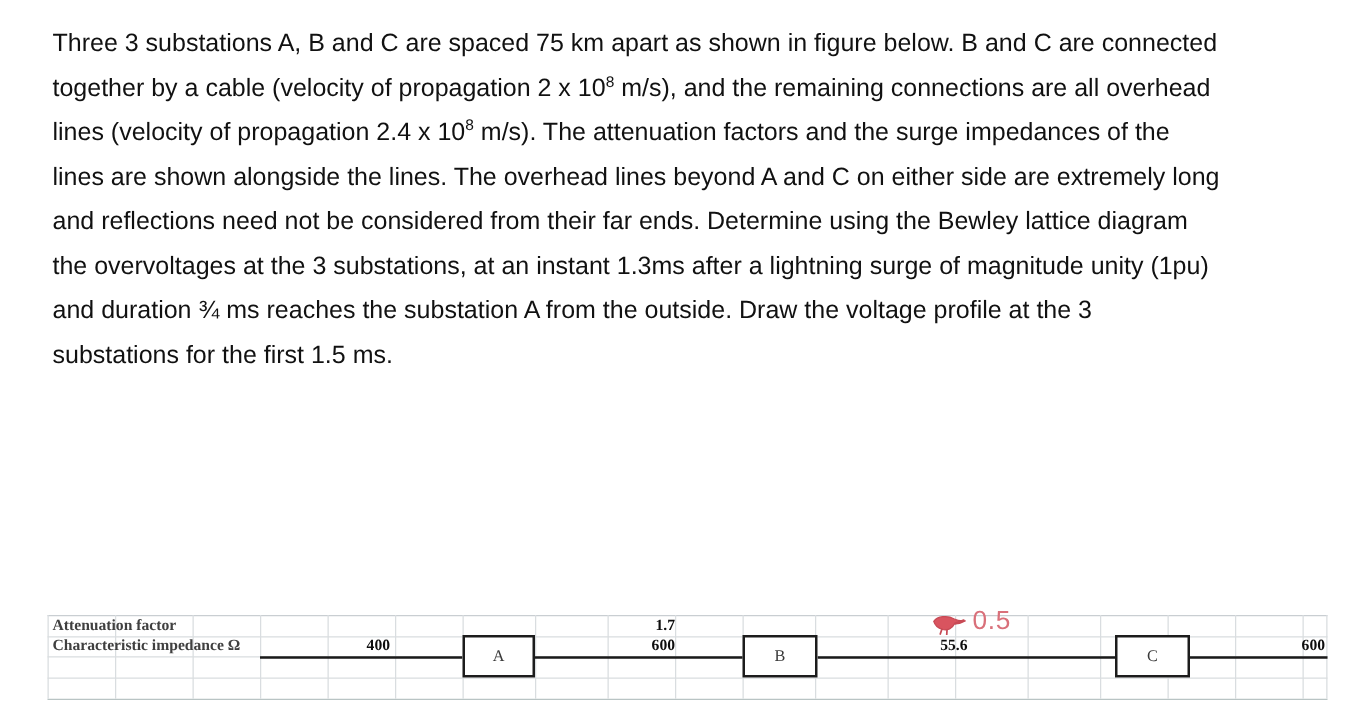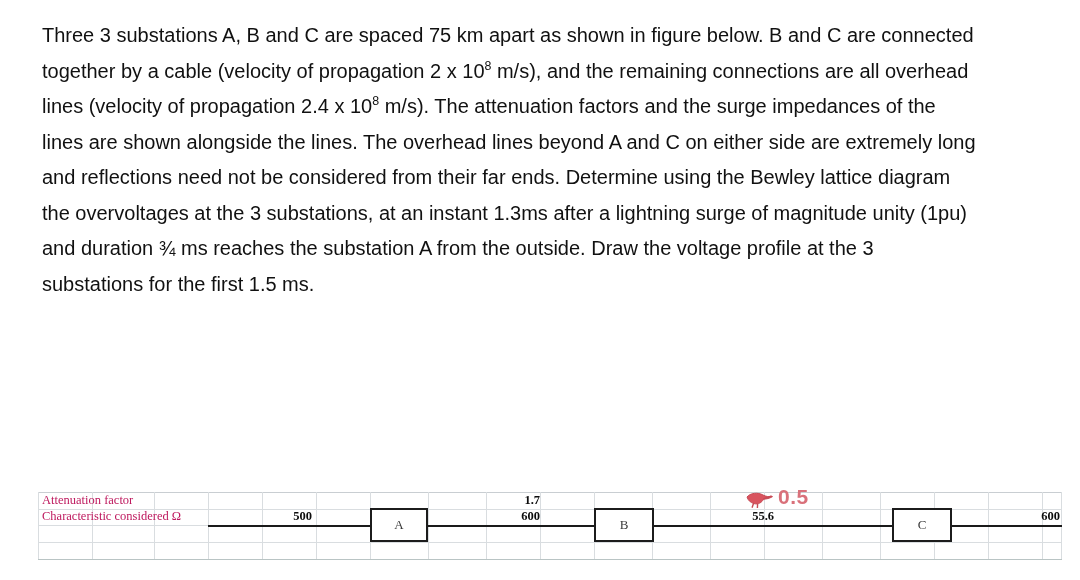--- a/index.html
+++ b/index.html
@@ -100,23 +100,23 @@
     line-height: 30px;
     height: 34px;
     z-index: 5;
   }
 
   
   .row-label {
     position: absolute;
     left: 4px;
     font-family: "Liberation Serif", serif;
-    font-weight: normal;
+    font-weight: bold;
     font-size: 12.5px;
-    color: #be185d;
+    color: #404040;
     white-space: nowrap;
     z-index: 4;
   }
   .row-label.l1 { top: 1px; }
   .row-label.l2 { top: 17px; }
 
   
   .val {
     position: absolute;
     font-family: "Liberation Serif", serif;
@@ -138,21 +138,20 @@
   }
   #annotation-value {
     position: absolute;
     left: 33px;
     top: -1px;
     font-family: "Liberation Sans", sans-serif;
     font-size: 21px;
     color: #d9707a;
     letter-spacing: 0.5px;
     white-space: nowrap;
-    font-weight: bold;
   }
   #annotation-mark {
     position: absolute;
     left: 0px;
     top: 4px;
   }
 </style>
 </head>
 <body>
 
@@ -199,23 +198,23 @@
     <span>A</span>
   </div>
   <div class="station" style="left:556px; width:60px; top:16px;">
     <span>B</span>
   </div>
   <div class="station" style="left:854px; width:60px; top:16px;">
     <span>C</span>
   </div>
 
   <div class="row-label l1">Attenuation factor</div>
-  <div class="row-label l2">Characteristic considered Ω</div>
-
-  <div class="val" style="left:218px; top:17px; width:56px;">500</div>
+  <div class="row-label l2">Characteristic impedance Ω</div>
+
+  <div class="val" style="left:218px; top:17px; width:56px;">400</div>
 
   <div class="val" style="left:446px; top:1px; width:56px;">1.7</div>
 
   <div class="val" style="left:446px; top:17px; width:56px;">600</div>
 
   <div class="val" style="left:680px; top:17px; width:56px;">55.6</div>
 
   <div class="val" style="left:966px; top:17px; width:56px;">600</div>
 </div>
 

